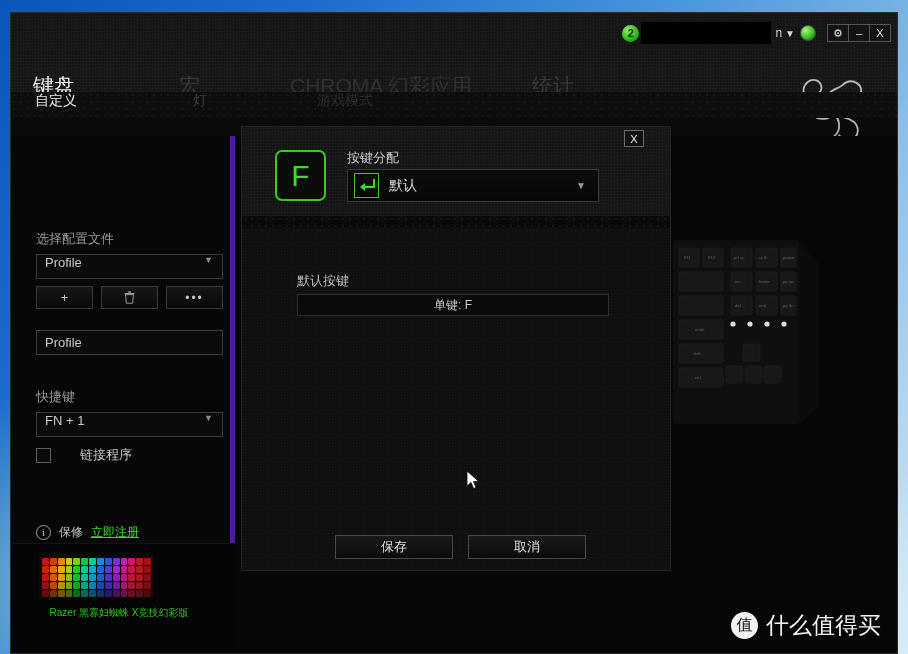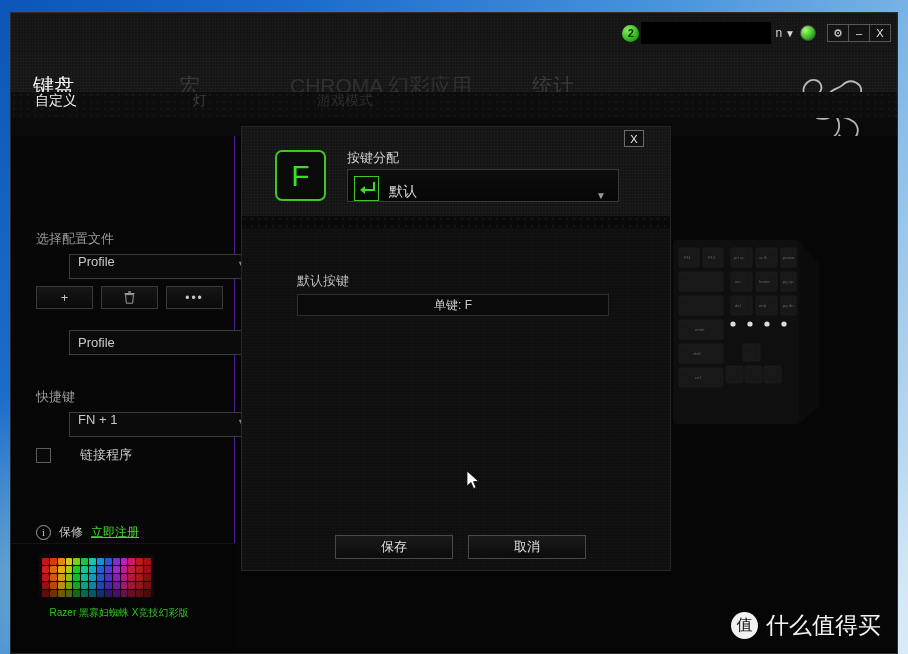--- a/index.html
+++ b/index.html
@@ -176,40 +176,39 @@
     width: 170px; height: 200px;
     opacity: 0.95;
   }
 
   
   #sidebar {
     position: absolute;
     left: 0; top: 0;
     width: 224px; height: 519px;
     background: #070707;
-    border-right: 1px solid #4c1d95;
+    border-right: 5px solid #4c1d95;
   }
 
   .field-label {
     color: #9a9a9a;
     font-size: 13px;
     margin-bottom: 6px;
   }
 
   .razer-select, .razer-input {
     width: 187px; height: 25px;
     background: #0b0b0b;
     border: 1px solid #3c3c3c;
     color: #c9c9c9;
     font-size: 13px;
     display: flex;
-    align-items: flex-end;
-    padding: 9px 8px;
+    align-items: flex-start;
+    padding: 0 8px;
     position: relative;
-    margin-left: 33px;
   }
   .razer-select .caret {
     position: absolute;
     right: 9px;
     color: #8a8a8a;
     font-size: 9px;
   }
 
   #profile-group   { position: absolute; left: 25px; top: 94px; }
   #btn-row         { position: absolute; left: 25px; top: 150px; display: flex; gap: 8px; }
@@ -328,25 +327,25 @@
   }
   #assign-label {
     position: absolute;
     left: 105px; top: 22px;
     color: #cfcfcf;
     font-size: 13px;
   }
   #assign-select {
     position: absolute;
     left: 105px; top: 42px;
-    width: 272px; height: 33px;
+    width: 252px; height: 33px;
     background: linear-gradient(180deg, #0d0d0d, #070707);
     border: 1px solid #3a3a3a;
     display: flex;
-    align-items: flex-end;
+    align-items: center;
   }
   #enter-icon {
     width: 25px; height: 25px;
     border: 1px solid #3ec71e;
     margin-left: 6px;
     position: relative;
     flex: none;
   }
   #assign-value { color: #d8d8d8; font-size: 14px; margin-left: 10px; }
   #assign-caret { position: absolute; right: 12px; color: #9a9a9a; font-size: 10px; }

